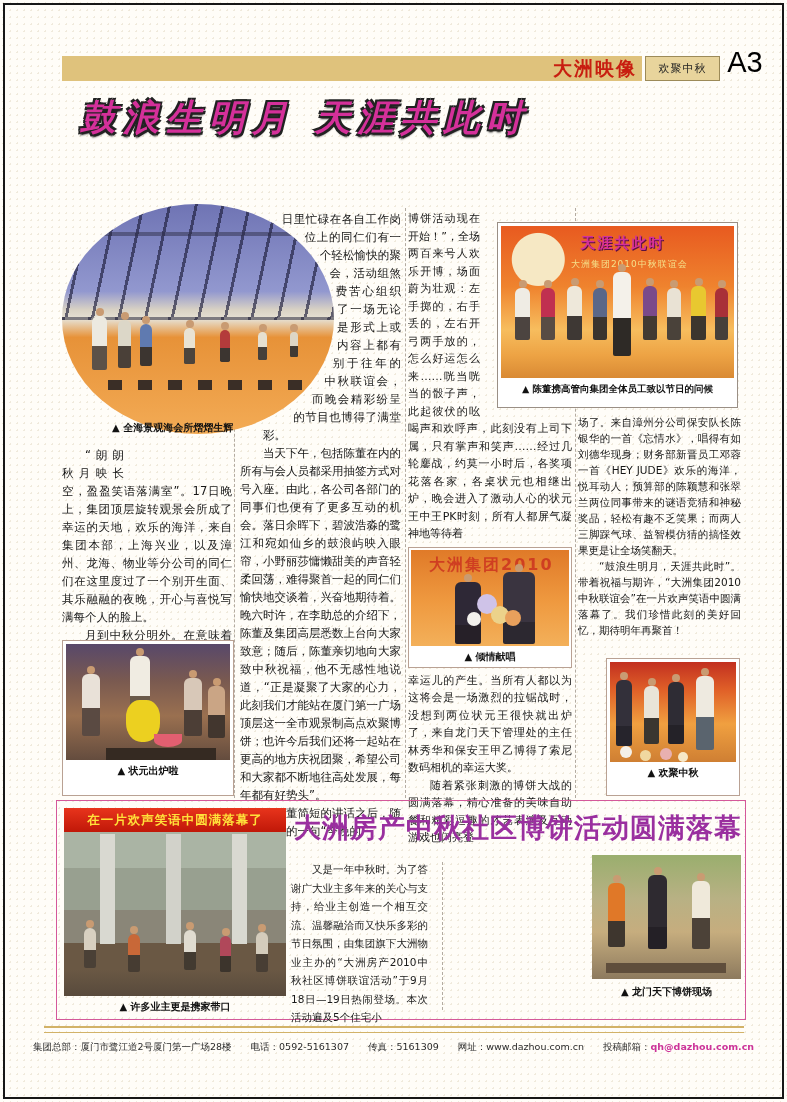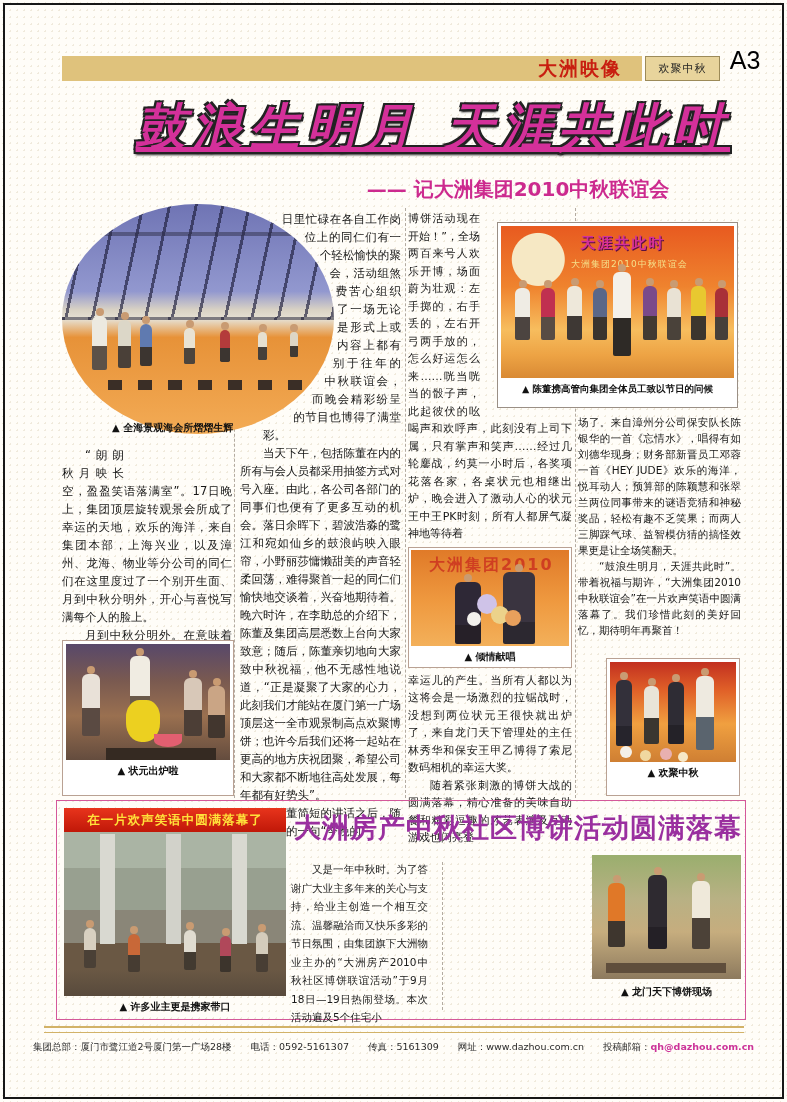--- a/index.html
+++ b/index.html
@@ -5,31 +5,31 @@
   html,body{margin:0;padding:0;background:#888;}
   .page{
     position:relative;width:787px;height:1102px;margin:0 auto;
     background:radial-gradient(circle,#f0eadc 1px,transparent 1px) 0 0/7px 7px,#fffdf8;
     font-family:"DejaVu Sans",sans-serif;color:#1a1a1a;overflow:hidden;
   }
   .page-frame{position:absolute;inset:3px;border:2px solid #171717;pointer-events:none;z-index:50;}
   
   .mast-bar{position:absolute;left:62px;top:56px;width:580px;height:25px;background:#dfc27c;
     display:flex;justify-content:flex-end;align-items:center;}
-  .brand{font-size:19px;font-weight:bold;color:#c81e10;letter-spacing:2px;padding-right:20px;font-family:"DejaVu Serif",serif;}
+  .brand{font-size:19px;font-weight:bold;color:#c81e10;letter-spacing:2px;padding-right:5px;font-family:"DejaVu Serif",serif;}
   .edition-box{position:absolute;left:645px;top:56px;width:73px;height:23px;background:#e8d49c;
     border:1px solid #9c8a58;display:flex;align-items:center;justify-content:center;}
   .edition-box span{font-size:11px;color:#222;letter-spacing:1px;}
-  .pageno{position:absolute;left:719px;top:46px;width:52px;font-size:25px;color:#000;
+  .pageno{position:absolute;left:719px;top:46px;width:52px;font-size:29px;color:#000;
     font-family:"Liberation Sans",sans-serif;text-align:center;}
   
-  .headline{position:absolute;left:80px;top:94px;width:650px;text-align:right;
-    font-family:"DejaVu Serif",serif;font-style:italic;font-weight:bold;font-size:50px;
+  .headline{position:absolute;left:80px;top:94px;width:650px;text-align:left;
+    font-family:"DejaVu Serif",serif;font-style:italic;font-weight:bold;font-size:36px;
     letter-spacing:7px;color:#d4309a;
-    text-shadow:-2px -2px 0 #222,2px -2px 0 #222,-2px 2px 0 #222,2px 2px 0 #222,0 3px 2px #222;text-decoration:underline;}
+    text-shadow:-2px -2px 0 #222,2px -2px 0 #222,-2px 2px 0 #222,2px 2px 0 #222,0 3px 2px #222;}
   .subhead{position:absolute;left:320px;top:176px;width:396px;text-align:center;
     font-size:20px;font-weight:bold;color:#cc2a8e;}
   
   .vsep{position:absolute;top:208px;height:590px;width:0;border-left:1px dashed #b3aba1;}
   .art{position:absolute;font-size:11.5px;line-height:18px;text-align:justify;color:#161616;}
   .art p{margin:0;text-indent:2em;}
   .art p.cont{text-indent:0;}
   .sp-c1{float:right;width:108px;height:22px;}
   .sp-circle{float:left;width:97px;height:228px;shape-outside:ellipse(142px 118px at -44px 112px);}
   .sp-c3{float:right;width:92px;height:202px;}
@@ -78,21 +78,20 @@
 
   <div class="mast-bar">
     <span class="brand">大洲映像</span>
   </div>
   <div class="edition-box">
     <span>欢聚中秋</span>
   </div>
   <div class="pageno">A3</div>
 
   <div class="headline">鼓浪生明月  天涯共此时</div>
-  <div class="subhead">—— 记大洲集团2010中秋联谊会</div>
 
   <div class="vsep" style="left:234px"></div>
   <div class="vsep" style="left:405px"></div>
   <div class="vsep" style="left:575px"></div>
 
   <div class="circle-photo">
     <div class="cp-windows"></div>
     <div class="cp-beam"></div>
     <div class="person" style="left:30px;top:112px;width:15px;height:54px;background:linear-gradient(#ece9e0 55%,#5c5148 55%)"></div>
     <div class="person" style="left:56px;top:116px;width:13px;height:48px;background:linear-gradient(#dcd7c8 55%,#4a4038 55%)"></div>
@@ -100,21 +99,21 @@
     <div class="person" style="left:122px;top:124px;width:11px;height:36px;background:linear-gradient(#e9e3d3 55%,#4c443c 55%)"></div>
     <div class="person" style="left:158px;top:126px;width:10px;height:32px;background:linear-gradient(#b43b3b 55%,#3c3530 55%)"></div>
     <div class="person" style="left:196px;top:128px;width:9px;height:28px;background:linear-gradient(#e6e0d0 55%,#46403a 55%)"></div>
     <div class="person" style="left:228px;top:128px;width:8px;height:25px;background:linear-gradient(#ddd6c6 55%,#403a34 55%)"></div>
     <div style="position:absolute;left:46px;top:176px;width:200px;height:10px;background:repeating-linear-gradient(90deg,#3a2e26 0 14px,transparent 14px 30px)"></div>
   </div>
   <div class="cap-free" style="left:112px;top:421px;width:200px;">▲ 全海景观海会所熠熠生辉</div>
 
   <div class="art" style="left:62px;top:446px;width:170px;height:190px;">
     <span class="sp-c1"></span>
-    <p>“朗朗秋月映长空，盈盈笑语落满室”。17日晚上，集团顶层旋转观景会所成了幸运的天地，欢乐的海洋，来自集团本部，上海兴业，以及漳州、龙海、物业等分公司的同仁们在这里度过了一个别开生面、月到中秋分明外，开心与喜悦写满每个人的脸上。</p>
+    <p>“朗朗秋月映长空，盈盈笑语落满室”。17日晚上，集团顶层旋转观景会所成了幸运的天地，欢乐的海洋，来自集团本部，上海兴业，以及漳州、龙海、物业等分公司的同仁们在这里度过了一个别开生面、其乐融融的夜晚，开心与喜悦写满每个人的脸上。</p>
     <p>月到中秋分明外。在意味着喜庆团圆的中秋佳节来临之际，为了让平</p>
   </div>
 
   <div class="pframe" style="left:62px;top:640px;width:172px;height:156px;">
     <div class="ph" style="height:116px;background:linear-gradient(180deg,#58486a 0%,#7a5a50 32%,#9a7050 62%,#644c3e 100%);">
       <div class="person" style="left:16px;top:30px;width:18px;height:62px;background:linear-gradient(#e9e1d8 55%,#5a4a42 55%)"></div>
       <div class="person" style="left:64px;top:12px;width:20px;height:66px;background:linear-gradient(#f0ece2 60%,#6a5a4a 60%)"></div>
       <div class="person" style="left:118px;top:34px;width:18px;height:58px;background:linear-gradient(#d8c8b8 55%,#4c3e36 55%)"></div>
       <div class="person" style="left:142px;top:42px;width:17px;height:52px;background:linear-gradient(#caa585 55%,#42362e 55%)"></div>
       <div class="balloon" style="left:60px;top:56px;width:34px;height:42px;background:#ecd020;border-radius:40% 40% 45% 45%;"></div>

